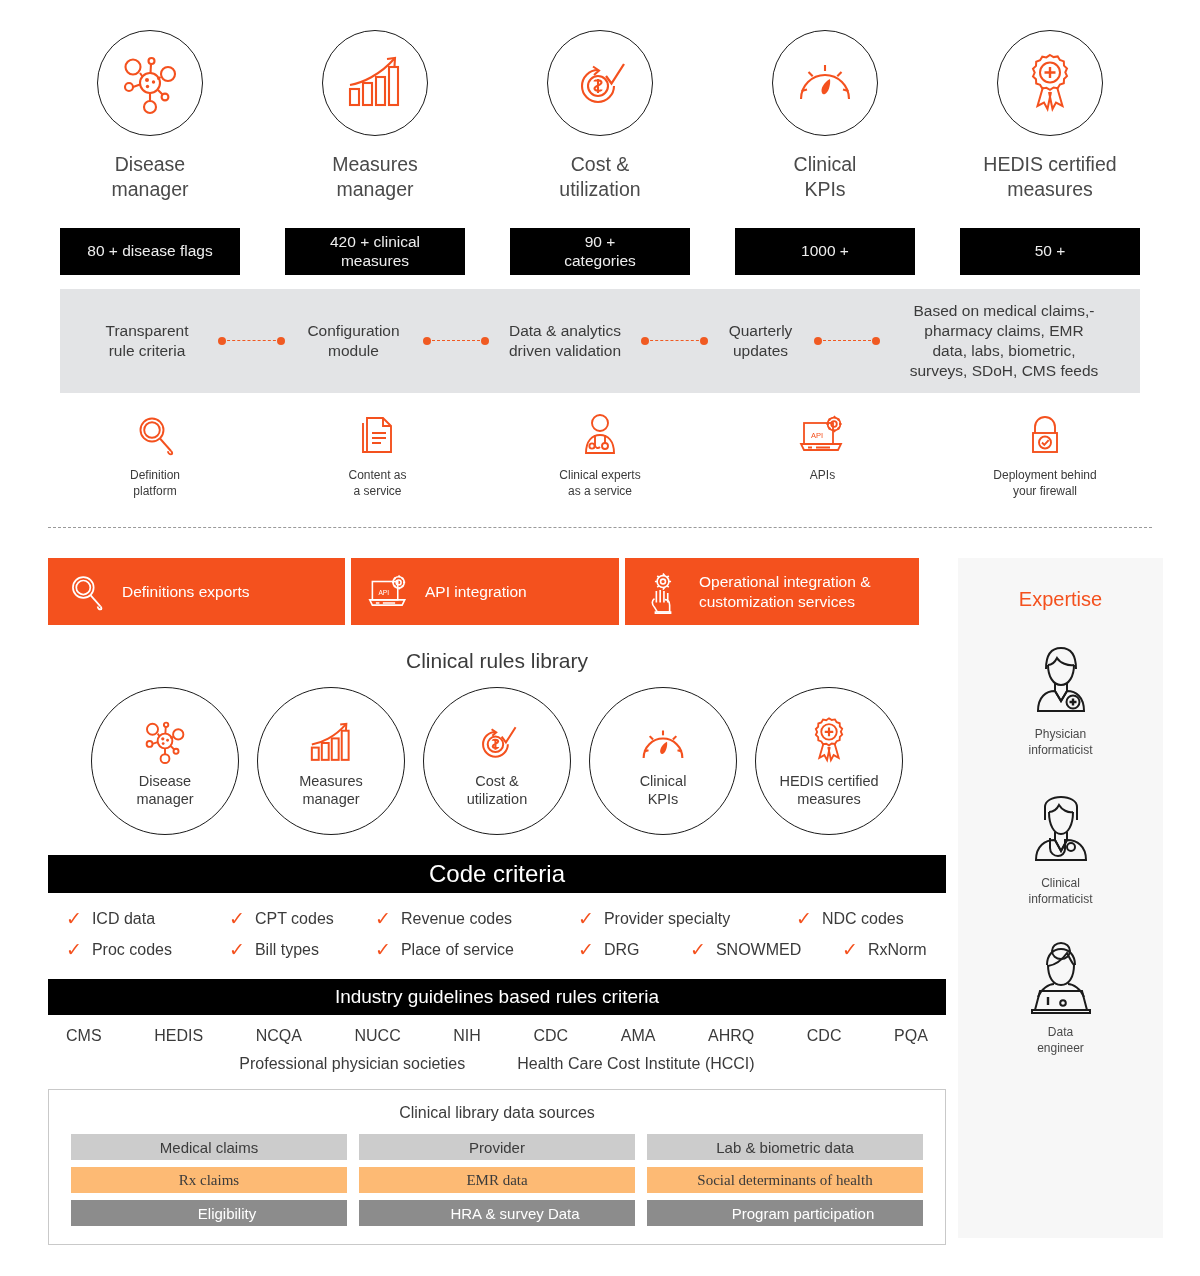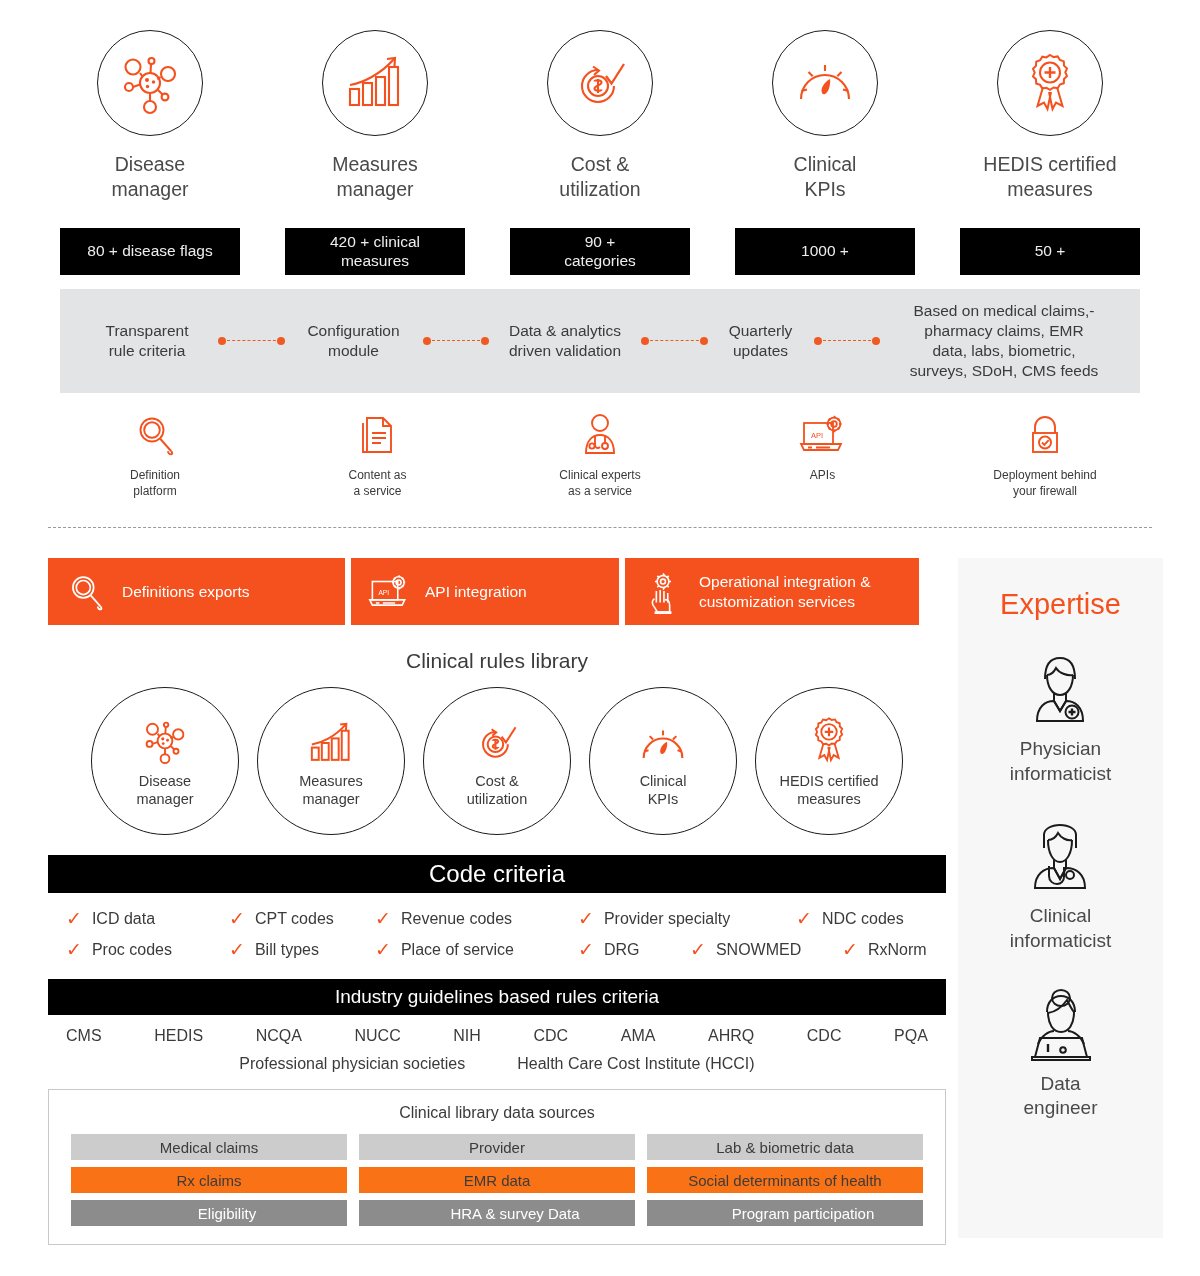--- a/index.html
+++ b/index.html
@@ -150,35 +150,35 @@
     padding: 14px 22px 18px 22px;
   }
   .ds-title { text-align: center; font-size: 16px; color: #3b3b3b; margin-bottom: 12px; }
   .ds-grid { display: flex; flex-direction: column; gap: 7px; }
   .ds-line { display: flex; gap: 12px; }
   .ds-cell {
     flex: 1; height: 26px; display: flex; align-items: center;
     justify-content: center; font-size: 15px;
   }
   .ds-r0 .ds-cell { background: #cccccc; color: #3b3b3b; }
-  .ds-r1 .ds-cell { background: #f97316; color: #3b3b3b; }
+  .ds-r1 .ds-cell { background: #fdba74; color: #3b3b3b; font-family: Liberation Serif, serif; }
   .ds-r2 .ds-cell { background: #8c8c8c; color: #ffffff; padding-left: 36px; }
 
   
   .expertise {
     position: absolute; left: 958px; top: 558px; width: 205px; height: 680px;
     background: #f7f7f7;
     display: flex; flex-direction: column; align-items: center;
   }
   .exp-title {
-    margin-top: 30px; font-size: 29px; color: #f4511e;
+    margin-top: 30px; font-size: 20px; color: #f4511e;
   }
   .exp-item { margin-top: 32px; display: flex; flex-direction: column; align-items: center; }
   .exp-item.first { margin-top: 30px; }
-  .exp-label { margin-top: 10px; text-align: center; font-size: 19px; line-height: 1.3; color: #4a4a4a; }
+  .exp-label { margin-top: 10px; text-align: center; font-size: 12px; line-height: 1.3; color: #4a4a4a; }
 
   svg { display: block; }
 </style>
 </head>
 <body>
 
 <div class="page">
 
   <div class="top-cards">
 

